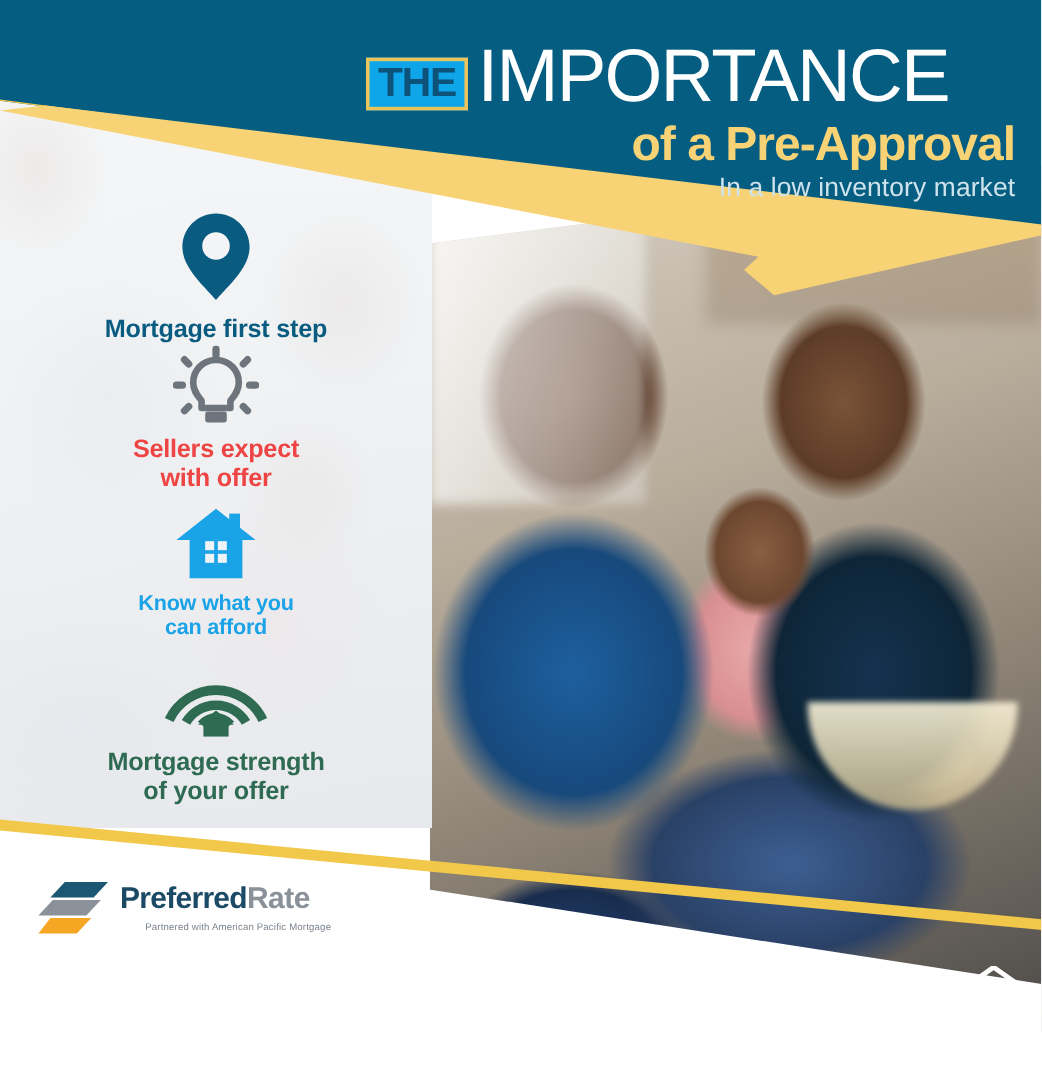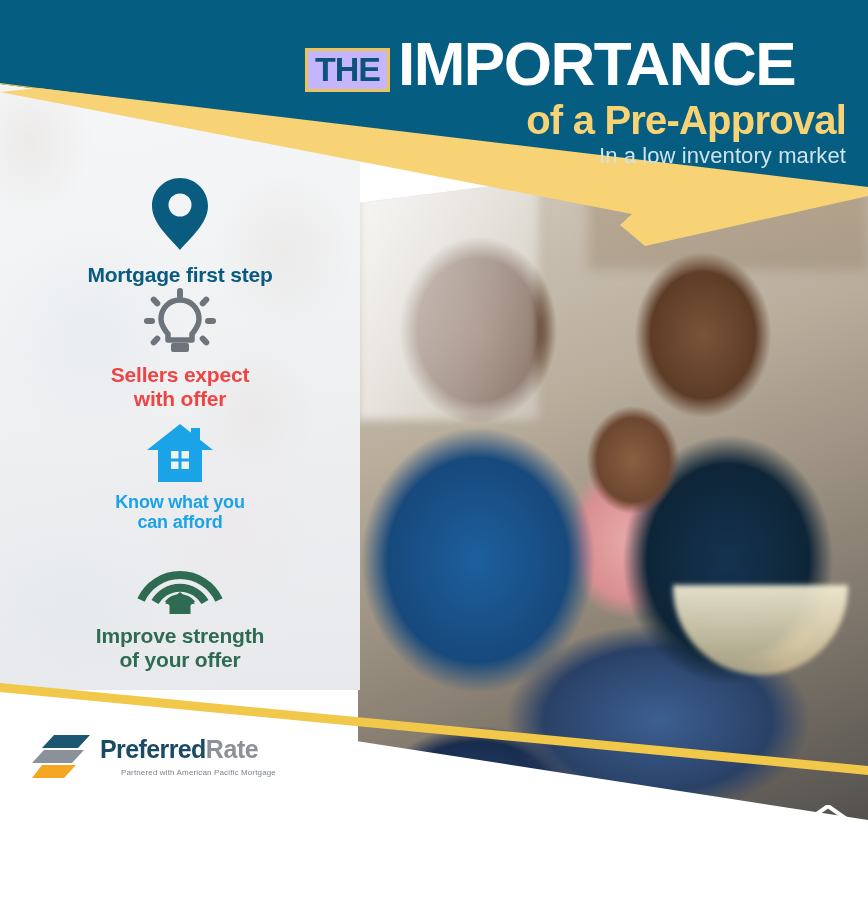--- a/index.html
+++ b/index.html
@@ -138,40 +138,40 @@
   }
   .header-inner {
     position: absolute;
     left: 0; top: 0;
     width: 868px; height: 300px;
   }
 
   .the-badge {
     position: absolute;
     left: 305px; top: 48px;
-    background: #c4b5fd;
+    background: #0ea5e9;
     border: 3px solid #e9c35c;
     padding: 1px 7px 3px 7px;
     box-sizing: border-box;
     height: 44px;
     display: flex;
     align-items: center;
   }
   .the-badge span {
     font-size: 34px;
     font-weight: bold;
     color: #0c5279;
     letter-spacing: -1px;
     line-height: 1;
   }
   .title-main {
     position: absolute;
     left: 398px; top: 33px;
     font-size: 62px;
-    font-weight: bold;
+    font-weight: normal;
     color: #ffffff;
     letter-spacing: -1.5px;
     line-height: 1;
     white-space: nowrap;
   }
   .title-sub {
     position: absolute;
     right: 22px; top: 100px;
     font-size: 40px;
     font-weight: bold;
@@ -335,21 +335,21 @@
       <span class="ficon">
         <svg width="86" height="62" viewBox="0 0 86 62" xmlns="http://www.w3.org/2000/svg">
           <g fill="none" stroke="#2f6b52" stroke-width="8" stroke-linecap="butt">
             <path d="M4 48 A43 43 0 0 1 82 48"></path>
             <path d="M18 50 A29 29 0 0 1 68 50"></path>
             <path d="M31 52 A15.5 15.5 0 0 1 55 52"></path>
           </g>
           <path d="M43 40 L58 52 L53.5 52 L53.5 62 L32.5 62 L32.5 52 L28 52 Z" fill="#2f6b52"></path>
         </svg>
       </span>
-      <span class="flabel"><span>Improve strength</span><br><span>of your offer</span></span>
+      <span class="flabel"><span>Mortgage strength</span><br><span>of your offer</span></span>
     </div>
 
   </div>
 
   <div class="header"></div>
 
   <svg class="gold-ribbon" viewBox="0 0 868 300" xmlns="http://www.w3.org/2000/svg">
     <polygon points="0,83 868,195 868,196 0,84" fill="#f2c84b"></polygon>
     <polygon points="38,88 868,187 868,196 645,246 620,225 632,214 0,92" fill="#f8d375"></polygon>
   </svg>

